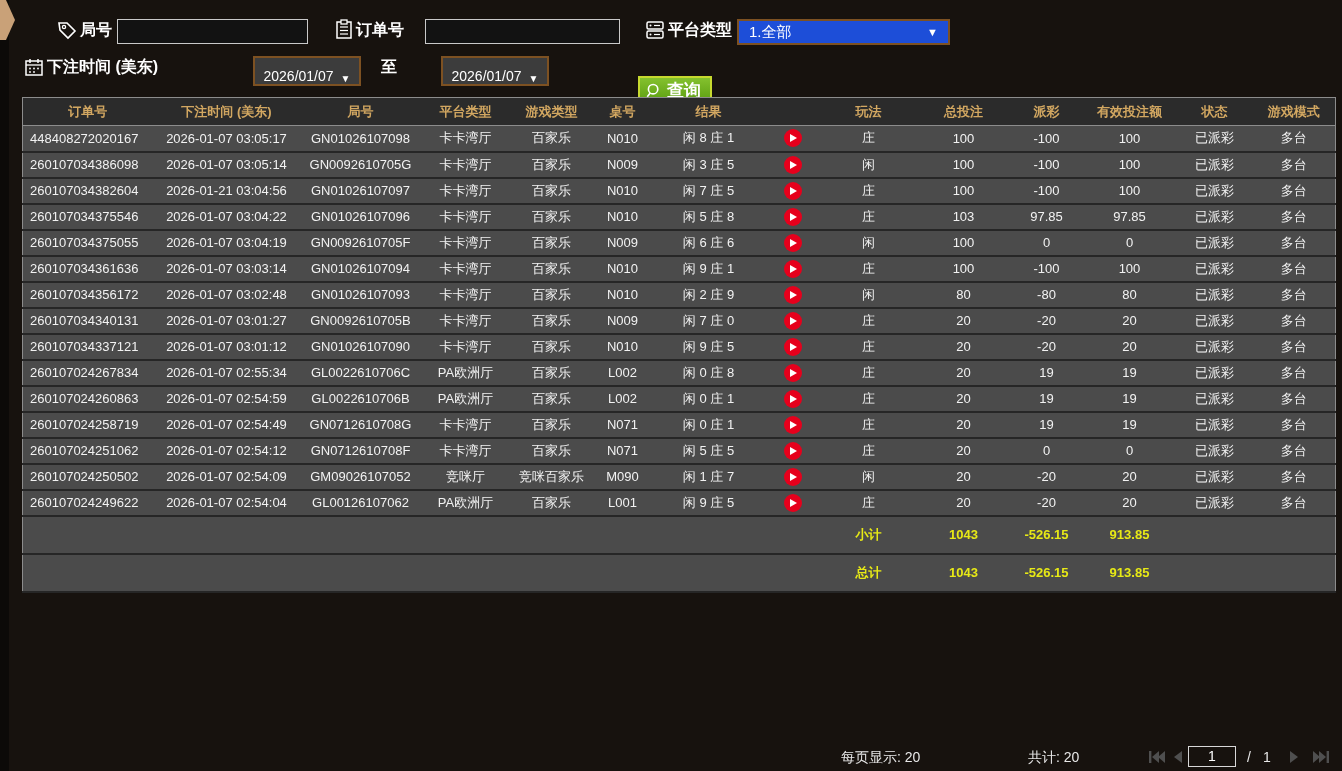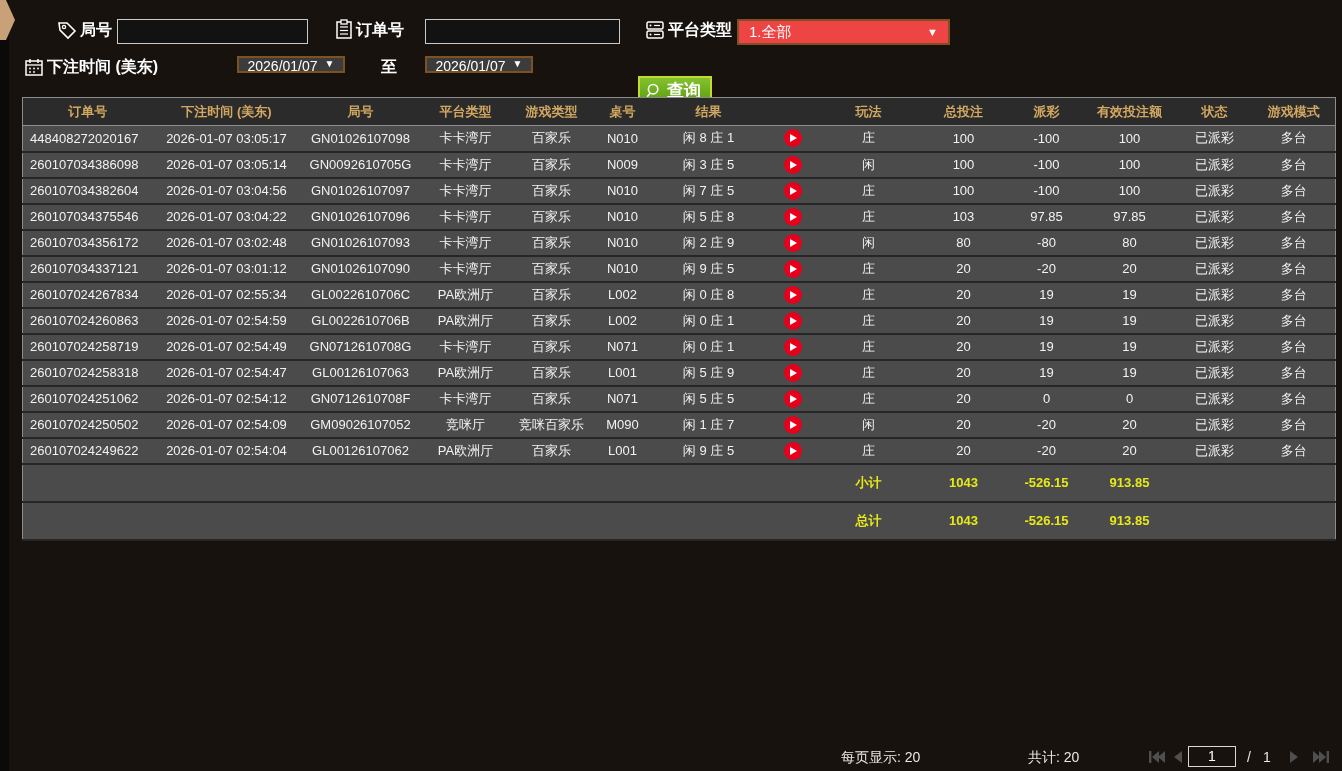--- a/index.html
+++ b/index.html
@@ -19,27 +19,27 @@
 
   
   .flabel { position:absolute; font-size:16px; font-weight:bold; color:#fff; white-space:nowrap; }
   .ficon { position:absolute; width:20px; height:20px; }
   .ficon svg { width:100%; height:100%; }
   .text-input {
     position:absolute; height:25px; background:#121212; border:1px solid #c9c9c9;
     color:#fff; font-size:14px; padding:0 6px; outline:none;
   }
   .date-box {
-    position:absolute; height:17px; background:#3c3c3c; border:2px solid #7d5122;
-    color:#fff; font-size:14px; display:flex; align-items:flex-start; justify-content:center;
-    gap:7px; cursor:pointer;
+    position:absolute; height:30px; background:#3c3c3c; border:2px solid #7d5122;
+    color:#fff; font-size:14px; display:flex; align-items:flex-end; justify-content:center;
+    gap:7px; cursor:pointer;margin-left:16px;
   }
   .date-box .caret { font-size:10px; }
   .select-box {
-    position:absolute; height:26px; background:#ef4444; border:2px solid #7d5122;
+    position:absolute; height:26px; background:#1d4ed8; border:2px solid #7d5122;
     color:#fff; font-size:15px; display:flex; align-items:center; justify-content:space-between;
     padding:0 10px; cursor:pointer;
   }
   .select-box .caret { font-size:11px; }
   .search-btn {
     position:absolute; height:29px; display:flex; align-items:center; gap:4px;
     background:linear-gradient(#84c12e,#5a9d10); border:2px solid #c6d92f;
     color:#fff; font-size:17px; font-weight:bold; padding:0 9px 0 5px; cursor:pointer;
   }
   .search-btn svg { width:18px; height:18px; }
@@ -229,21 +229,21 @@
           </span></td>
         <td>闲</td>
         <td>100</td>
         <td class="green">-100</td>
         <td>100</td>
         <td class="status-paid">已派彩</td>
         <td>多台</td>
       </tr>
       <tr>
         <td class="c-order">260107034382604</td>
-        <td>2026-01-07 03:04:56</td>
+        <td>2026-01-21 03:04:56</td>
         <td>GN01026107097</td>
         <td>卡卡湾厅</td>
         <td>百家乐</td>
         <td>N010</td>
         <td>闲 7 庄 5</td>
         <td><span class="play-btn">
             <i></i>
           </span></td>
         <td>庄</td>
         <td>100</td>
@@ -260,20 +260,56 @@
         <td>百家乐</td>
         <td>N010</td>
         <td>闲 5 庄 8</td>
         <td><span class="play-btn">
             <i></i>
           </span></td>
         <td>庄</td>
         <td>103</td>
         <td class="red">97.85</td>
         <td>97.85</td>
+        <td class="status-paid">已派彩</td>
+        <td>多台</td>
+      </tr>
+      <tr>
+        <td class="c-order">260107034375055</td>
+        <td>2026-01-07 03:04:19</td>
+        <td>GN0092610705F</td>
+        <td>卡卡湾厅</td>
+        <td>百家乐</td>
+        <td>N009</td>
+        <td>闲 6 庄 6</td>
+        <td><span class="play-btn">
+            <i></i>
+          </span></td>
+        <td>闲</td>
+        <td>100</td>
+        <td class="">0</td>
+        <td>0</td>
+        <td class="status-paid">已派彩</td>
+        <td>多台</td>
+      </tr>
+      <tr>
+        <td class="c-order">260107034361636</td>
+        <td>2026-01-07 03:03:14</td>
+        <td>GN01026107094</td>
+        <td>卡卡湾厅</td>
+        <td>百家乐</td>
+        <td>N010</td>
+        <td>闲 9 庄 1</td>
+        <td><span class="play-btn">
+            <i></i>
+          </span></td>
+        <td>庄</td>
+        <td>100</td>
+        <td class="green">-100</td>
+        <td>100</td>
         <td class="status-paid">已派彩</td>
         <td>多台</td>
       </tr>
       <tr>
         <td class="c-order">260107034356172</td>
         <td>2026-01-07 03:02:48</td>
         <td>GN01026107093</td>
         <td>卡卡湾厅</td>
         <td>百家乐</td>
         <td>N010</td>
@@ -282,20 +318,38 @@
             <i></i>
           </span></td>
         <td>闲</td>
         <td>80</td>
         <td class="green">-80</td>
         <td>80</td>
         <td class="status-paid">已派彩</td>
         <td>多台</td>
       </tr>
       <tr>
+        <td class="c-order">260107034340131</td>
+        <td>2026-01-07 03:01:27</td>
+        <td>GN0092610705B</td>
+        <td>卡卡湾厅</td>
+        <td>百家乐</td>
+        <td>N009</td>
+        <td>闲 7 庄 0</td>
+        <td><span class="play-btn">
+            <i></i>
+          </span></td>
+        <td>庄</td>
+        <td>20</td>
+        <td class="green">-20</td>
+        <td>20</td>
+        <td class="status-paid">已派彩</td>
+        <td>多台</td>
+      </tr>
+      <tr>
         <td class="c-order">260107034337121</td>
         <td>2026-01-07 03:01:12</td>
         <td>GN01026107090</td>
         <td>卡卡湾厅</td>
         <td>百家乐</td>
         <td>N010</td>
         <td>闲 9 庄 5</td>
         <td><span class="play-btn">
             <i></i>
           </span></td>
@@ -343,38 +397,20 @@
         <td>多台</td>
       </tr>
       <tr>
         <td class="c-order">260107024258719</td>
         <td>2026-01-07 02:54:49</td>
         <td>GN0712610708G</td>
         <td>卡卡湾厅</td>
         <td>百家乐</td>
         <td>N071</td>
         <td>闲 0 庄 1</td>
-        <td><span class="play-btn">
-            <i></i>
-          </span></td>
-        <td>庄</td>
-        <td>20</td>
-        <td class="red">19</td>
-        <td>19</td>
-        <td class="status-paid">已派彩</td>
-        <td>多台</td>
-      </tr>
-      <tr>
-        <td class="c-order">260107024258318</td>
-        <td>2026-01-07 02:54:47</td>
-        <td>GL00126107063</td>
-        <td>PA欧洲厅</td>
-        <td>百家乐</td>
-        <td>L001</td>
-        <td>闲 5 庄 9</td>
         <td><span class="play-btn">
             <i></i>
           </span></td>
         <td>庄</td>
         <td>20</td>
         <td class="red">19</td>
         <td>19</td>
         <td class="status-paid">已派彩</td>
         <td>多台</td>
       </tr>

